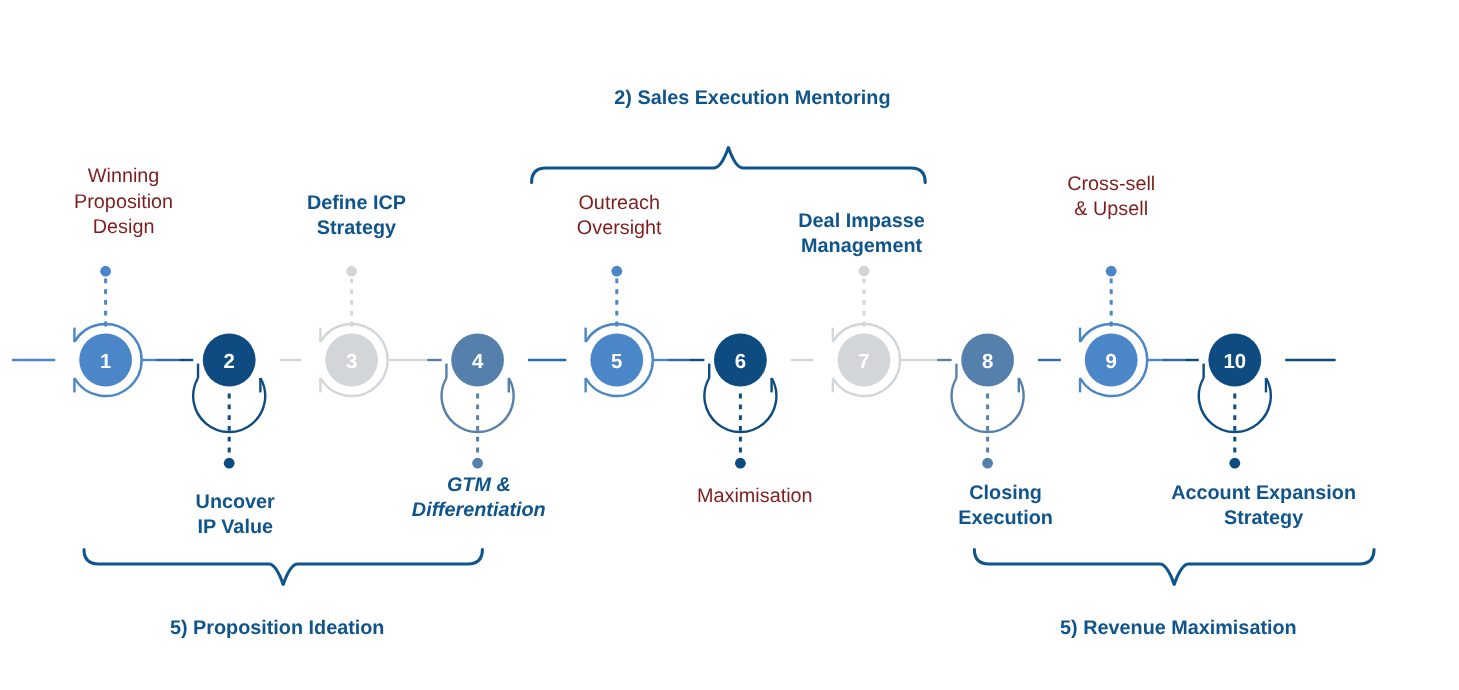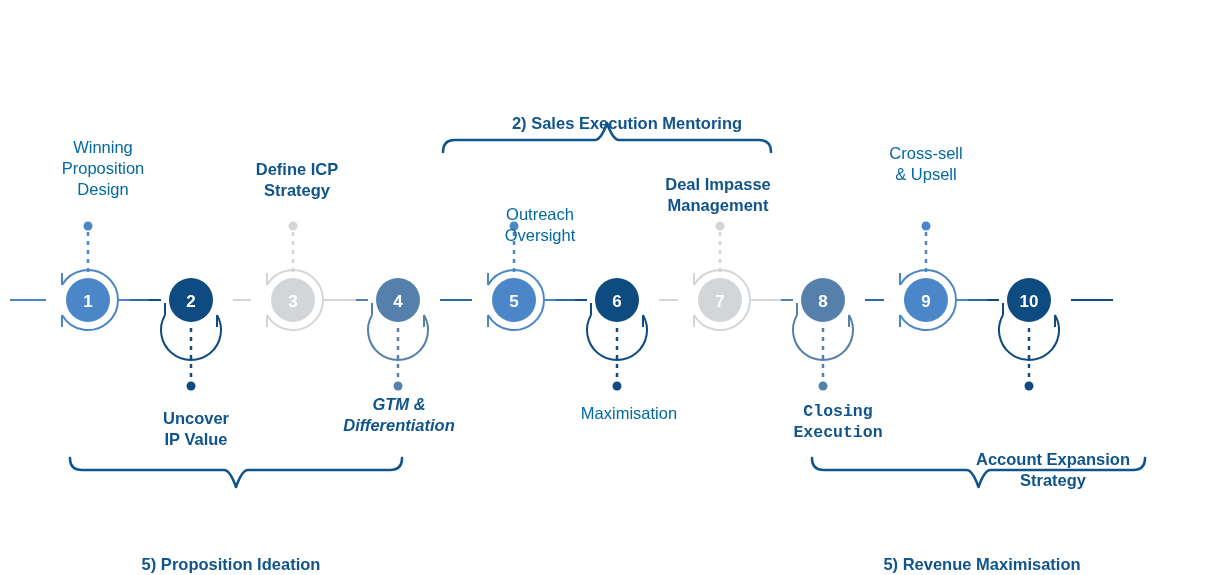--- a/index.html
+++ b/index.html
@@ -36,36 +36,35 @@
   .step-label {
     position: absolute;
     text-align: center;
     line-height: 1.28;
     font-size: 16.5px;
     white-space: pre-line;
     transform: translateX(-50%);
   }
   .step-label.regular {
     font-weight: normal;
-    color: #0369a1;
+    color: #7f1d1d;
     text-align: center;
   }
   .step-label.bold {
     font-weight: bold;
     color: #10548c;
     text-align: center;
   }
   .group-label {
     position: absolute;
     font-size: 16.5px;
     font-weight: bold;
     color: #10548c;
     transform: translateX(-50%);
     white-space: nowrap;
-    margin-top: 41px;
   }
 </style>
 </head>
 <body>
 
 <div id="stage">
   <svg id="canvas" viewBox="0 0 1216 575">
     <g id="axis-layer">
         <path d="M 10 300 L 46 300" stroke="#4a86c8" stroke-width="2" fill="none"></path>
         <path d="M 130 300 L 149 300" stroke="#2b6ca8" stroke-width="2" fill="none"></path>
@@ -212,30 +211,30 @@
   <div id="labels">
       <div class="step-label regular" style="left: 103px; top: 137px;">Winning
 Proposition
 Design</div>
       <div class="step-label bold" style="left: 196px; top: 408px;">Uncover
 IP Value</div>
       <div class="step-label bold" style="left: 297px; top: 159px;">Define ICP
 Strategy</div>
       <div class="step-label bold" style="left: 399px; top: 394px; font-style: italic;">GTM &amp;
 Differentiation</div>
-      <div class="step-label regular" style="left: 540px; top: 159px; margin-top: 45px;">Outreach
+      <div class="step-label regular" style="left: 516px; top: 159px;">Outreach
 Oversight</div>
       <div class="step-label regular" style="left: 629px; top: 403px;">Maximisation</div>
       <div class="step-label bold" style="left: 718px; top: 174px;">Deal Impasse
 Management</div>
-      <div class="step-label bold" style="left: 838px; top: 401px; font-family: Liberation Mono, monospace;">Closing
+      <div class="step-label bold" style="left: 838px; top: 401px;">Closing
 Execution</div>
       <div class="step-label regular" style="left: 926px; top: 143px;">Cross-sell
 &amp; Upsell</div>
-      <div class="step-label bold" style="left: 1053px; top: 401px; margin-top: 48px;">Account Expansion
+      <div class="step-label bold" style="left: 1053px; top: 401px;">Account Expansion
 Strategy</div>
     </div>
   <div id="group-labels">
       <div class="group-label" style="left: 231px; top: 514px;">5) Proposition Ideation</div>
       <div class="group-label" style="left: 627px; top: 73px;">2) Sales Execution Mentoring</div>
       <div class="group-label" style="left: 982px; top: 514px;">5) Revenue Maximisation</div>
     </div>
 </div>
 
 </body></html>

